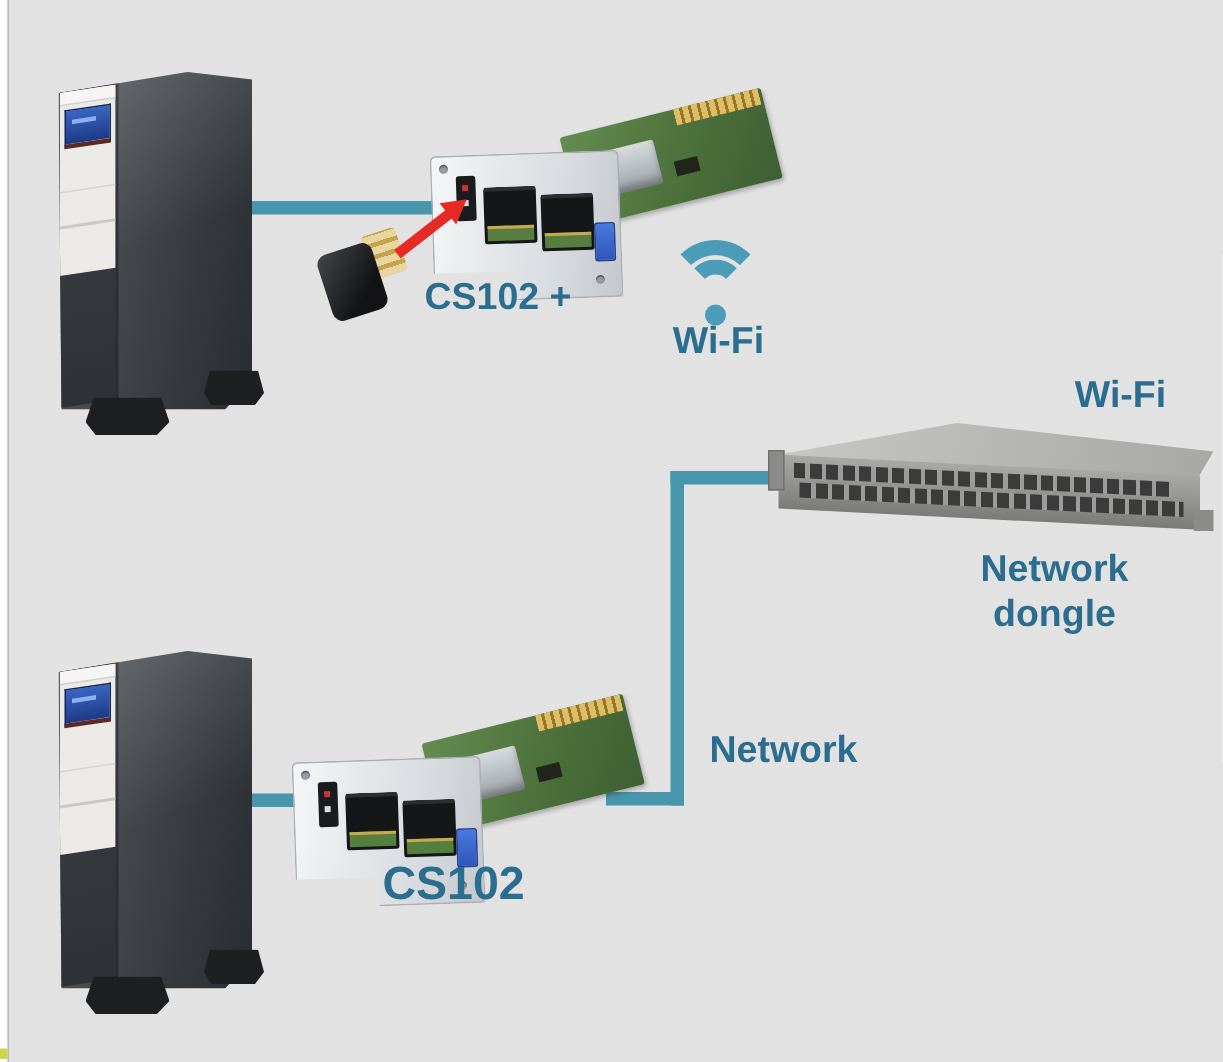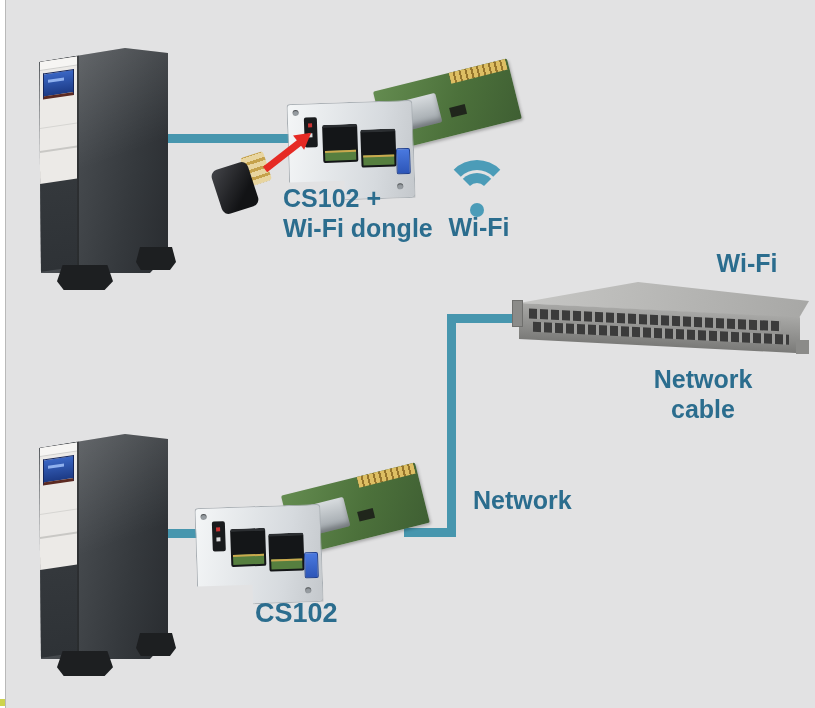--- a/index.html
+++ b/index.html
@@ -141,21 +141,21 @@
   .sw-ear-right{position:absolute;left:284px;top:64px;width:13px;height:14px;background:#8b8b89;}
 
   
   .lbl{position:absolute;color:var(--label,#2b6d8e);font-weight:700;
     font-size:25px;line-height:30px;white-space:nowrap;}
   .lbl-card-top{left:283px;top:183px;}
   .lbl-wifi-top{left:435px;top:212px;width:88px;text-align:center;}
   .lbl-wifi-right{left:701px;top:248px;width:92px;text-align:center;}
   .lbl-switch{left:645px;top:364px;width:116px;text-align:center;}
   .lbl-cable{left:473px;top:485px;}
-  .lbl-cs102{left:255px;top:598px;font-size:27px;}
+  .lbl-cs102{left:255px;top:574px;font-size:31px;}
 </style>
 </head>
 <body>
 
 <div class="stage">
   <div class="edge-strip"></div>
   <div class="edge-line"></div>
   <div class="artifact"></div>
 
   <div class="cable c1"></div>
@@ -253,25 +253,24 @@
     <i class="w-dot"></i>
   </div>
   <div class="wifi switch">
     
     
     
   </div>
 
   <div class="lbl lbl-card-top">
     <div>CS102 +</div>
-    <div>Wi-Fi dongle</div>
   </div>
   <div class="lbl lbl-wifi-top">Wi-Fi</div>
   <div class="lbl lbl-wifi-right">Wi-Fi</div>
   <div class="lbl lbl-switch">
     <div>Network</div>
-    <div>cable</div>
+    <div>dongle</div>
   </div>
   <div class="lbl lbl-cable">
     <div>Network</div>
   </div>
   <div class="lbl lbl-cs102">CS102</div>
 </div>
 
 </body></html>

